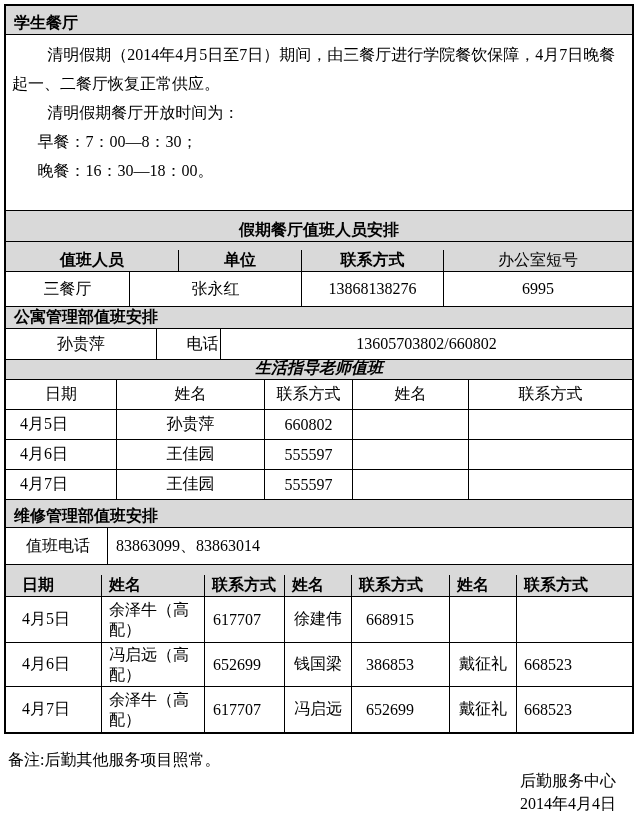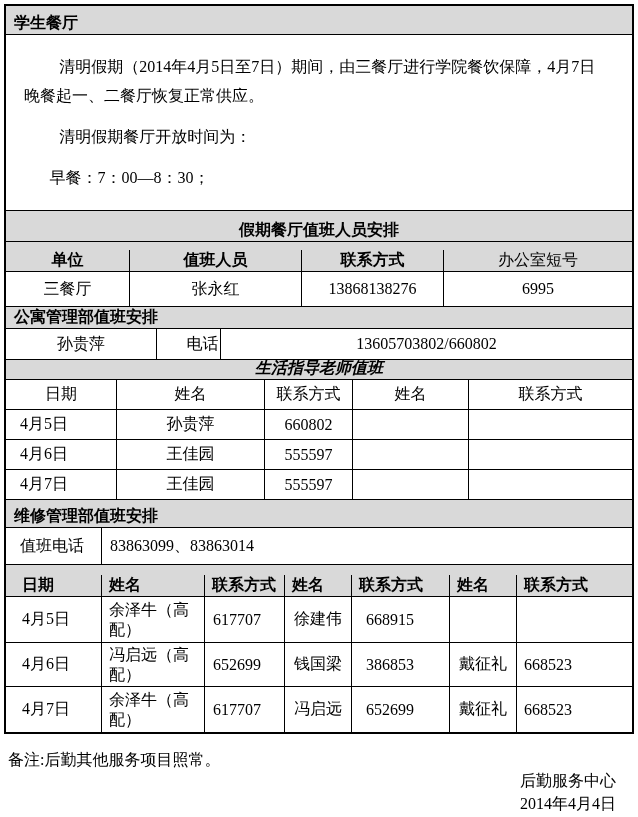--- a/index.html
+++ b/index.html
@@ -40,26 +40,26 @@
   .r-bar4{height:28px;}
   .r-tel{height:37px;}
   .r-h4{height:32px;}
   .r-m1{height:46px;}
   .r-m2{height:44px;}
   .r-m3{height:45px;}
   
   .cA1{width:123px;flex:0 0 123px;} .cA2{width:172px;flex:0 0 172px;} .cA3{width:142px;flex:0 0 142px;}
   .cB1{width:123px;flex:0 0 123px;} .cB2{width:150px;flex:0 0 150px;} .cB3{width:64px;flex:0 0 64px;padding-left:28px;}
   .cC1{width:110px;flex:0 0 110px;} .cC2{width:148px;flex:0 0 148px;} .cC3{width:88px;flex:0 0 88px;} .cC4{width:116px;flex:0 0 116px;}
-  .cT1{width:95px;flex:0 0 95px;}
+  .cT1{width:95px;flex:0 0 95px;margin-left:6px;}
   .cM1{width:95px;flex:0 0 95px;} .cM2{width:103px;flex:0 0 103px;} .cM3{width:80px;flex:0 0 80px;}
   .cM4{width:67px;flex:0 0 67px;} .cM5{width:98px;flex:0 0 98px;} .cM6{width:67px;flex:0 0 67px;}
   
   .para-cell{display:block;padding:5px 12px 0 6px;}
-  .para-cell p{margin:12px;line-height:29px;}
+  .para-cell p{margin:0;line-height:29px;}
   .ind2{text-indent:2.2em;}
   .ind16{text-indent:1.6em;}
   
   .note{position:absolute;left:8px;top:750px;}
   .sign-block{position:absolute;right:22px;top:769px;text-align:right;line-height:23px;}
 </style>
 </head>
 <body>
 
 <div class="doc-table">
@@ -75,22 +75,22 @@
       <p class="ind16">早餐：7：00—8：30；</p>
       <p class="ind16">晚餐：16：30—18：00。</p>
     </div>
   </div>
 
   <div class="row r-bar1 gray">
     <div class="cell full c b">假期餐厅值班人员安排</div>
   </div>
 
   <div class="row r-h1 gray">
+    <div class="cell cA2 c b">值班人员</div>
     <div class="cell cA1 c b">单位</div>
-    <div class="cell cA2 c b">值班人员</div>
     <div class="cell cA3 c b">联系方式</div>
     <div class="cell grow c">办公室短号</div>
   </div>
 
   <div class="row r-d1">
     <div class="cell cA1 c">三餐厅</div>
     <div class="cell cA2 c">张永红</div>
     <div class="cell cA3 c">13868138276</div>
     <div class="cell grow c">6995</div>
   </div>

